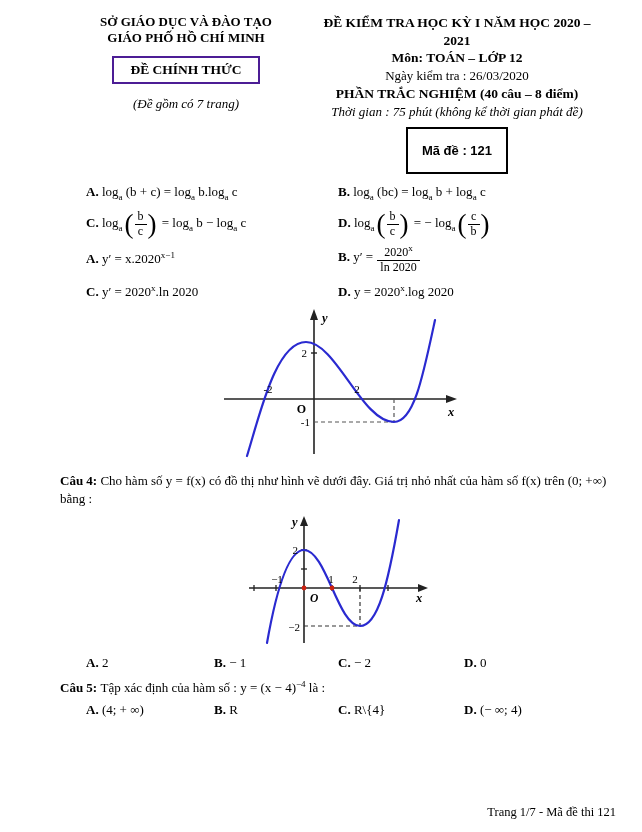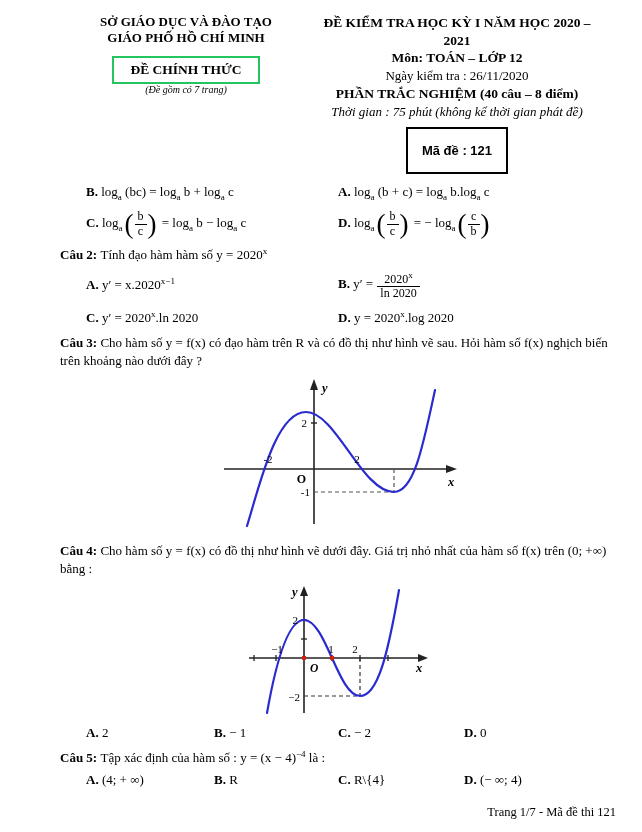--- a/index.html
+++ b/index.html
@@ -4,22 +4,22 @@
 <style>
   html,body{margin:0;padding:0;background:#ffffff;}
   body{width:642px;height:832px;overflow:hidden;font-family:"Liberation Serif",serif;color:#000;}
   .page{position:relative;width:642px;height:832px;box-sizing:border-box;padding:14px 22px 0 60px;}
   
   .hdr{display:flex;align-items:flex-start;}
   .h-left{width:252px;text-align:center;}
   .h-right{flex:1;text-align:center;padding-right:18px;}
   .h-left .l1,.h-left .l2{font-weight:bold;font-size:13px;line-height:1.25;}
   .school{display:inline-block;font-family:"Liberation Sans",sans-serif;font-weight:bold;font-size:13.5px;transform:scaleX(0.88);transform-origin:center;white-space:nowrap;margin-top:1px;}
-  .debox{display:inline-block;border:2px solid #22c55e;padding:4px 16px;font-weight:bold;font-size:13.5px;margin-top:9px;}
-  .pages-note{font-style:italic;font-size:10px;}
+  .debox{display:inline-block;border:2px solid #4c1d95;padding:4px 16px;font-weight:bold;font-size:13.5px;margin-top:9px;}
+  .pages-note{font-style:italic;font-size:13px;margin-top:12px;}
   .h-right .r1{font-weight:bold;font-size:13.5px;line-height:1.3;}
   .h-right .r2{font-weight:bold;font-size:13.5px;line-height:1.35;}
   .h-right .r3{font-size:13px;line-height:1.35;}
   .h-right .r4{font-weight:bold;font-size:13.5px;line-height:1.35;}
   .h-right .r5{font-style:italic;font-size:13px;line-height:1.35;}
   .madebox{display:inline-block;border:2px solid #000;padding:14px 14px;font-family:"Liberation Sans",sans-serif;font-weight:bold;font-size:13px;margin-top:6px;}
   
   .qmain{margin-top:10px;}
   .question{margin-bottom:2px;}
   .stem{margin:7px 0 2px 0;font-size:13px;line-height:1.4;}
@@ -52,32 +52,32 @@
   <div class="hdr">
     <div class="h-left">
       <div class="l1">SỞ GIÁO DỤC VÀ ĐÀO TẠO</div>
       <div class="l2">GIÁO PHỐ HỒ CHÍ MINH</div>
       <div><span class="debox">ĐỀ CHÍNH THỨC</span></div>
       <div class="pages-note">(Đề gồm có 7 trang)</div>
     </div>
     <div class="h-right">
       <div class="r1">ĐỀ KIỂM TRA HỌC KỲ I NĂM HỌC 2020 – 2021</div>
       <div class="r2">Môn: TOÁN – LỚP 12</div>
-      <div class="r3">Ngày kiểm tra : 26/11/2020</div>
+      <div class="r3">Ngày kiểm tra : 26/03/2020</div>
       <div class="r4">PHẦN TRẮC NGHIỆM (40 câu – 8 điểm)</div>
       <div class="r5">Thời gian : 75 phút (không kể thời gian phát đề)</div>
       <div><span class="madebox">Mã đề :  121</span></div>
     </div>
   </div>
 
   <div class="qmain">
       <div class="question">
         <div class="opts cols2">
+          <span class="opt"><b>A. </b>log<sub>a</sub> (b + c) = log<sub>a</sub> b.log<sub>a</sub> c</span>
           <span class="opt"><b>B. </b>log<sub>a</sub> (bc) = log<sub>a</sub> b + log<sub>a</sub> c</span>
-          <span class="opt"><b>A. </b>log<sub>a</sub> (b + c) = log<sub>a</sub> b.log<sub>a</sub> c</span>
           <span class="opt"><b>C. </b>log<sub>a</sub><span class="mwrap">
               <span class="bp">(</span>
               <span class="frac">
                 <span class="num">b</span>
                 <span class="den">c</span>
               </span>
               <span class="bp">)</span>
             </span> = log<sub>a</sub> b − log<sub>a</sub> c</span>
           <span class="opt"><b>D. </b>log<sub>a</sub><span class="mwrap">
               <span class="bp">(</span>
@@ -90,35 +90,33 @@
               <span class="bp">(</span>
               <span class="frac">
                 <span class="num">c</span>
                 <span class="den">b</span>
               </span>
               <span class="bp">)</span>
             </span></span>
         </div>
       </div>
       <div class="question">
-        <p class="stem"><b class="qlabel">Câu 2: </b>Tính đạo hàm hàm số  y = 2020<sup>x</sup></p>
         <div class="opts cols2">
           <span class="opt"><b>A. </b>y′ = x.2020<sup>x−1</sup></span>
           <span class="opt"><b>B. </b>y′ = <span class="mwrap">
               <span class="frac">
                 <span class="num">2020<sup>x</sup></span>
                 <span class="den">ln 2020</span>
               </span>
             </span></span>
           <span class="opt"><b>C. </b>y′ = 2020<sup>x</sup>.ln 2020</span>
           <span class="opt"><b>D. </b>y = 2020<sup>x</sup>.log 2020</span>
         </div>
       </div>
       <div class="question">
-        <p class="stem"><b class="qlabel">Câu 3: </b>Cho hàm số y = f(x) có đạo hàm trên R và có đồ thị như hình vẽ sau. Hỏi hàm số f(x) nghịch biến trên khoảng nào dưới đây ?</p>
         <div class="graphwrap"><svg id="graph-q3" width="252" height="157" viewBox="0 0 252 157">
 
       <line x1="10" y1="95" x2="236" y2="95" stroke="#222" stroke-width="1.6"></line>
       <polygon points="243,95 232,91 232,99" fill="#222"></polygon>
       <line x1="100" y1="150" x2="100" y2="12" stroke="#222" stroke-width="1.6"></line>
       <polygon points="100,5 96,16 104,16" fill="#222"></polygon>
 
       <line x1="97" y1="49" x2="103" y2="49" stroke="#222" stroke-width="1.4"></line>
 
       <line x1="100" y1="118" x2="180" y2="118" stroke="#555" stroke-width="1.2" stroke-dasharray="4,3"></line>

